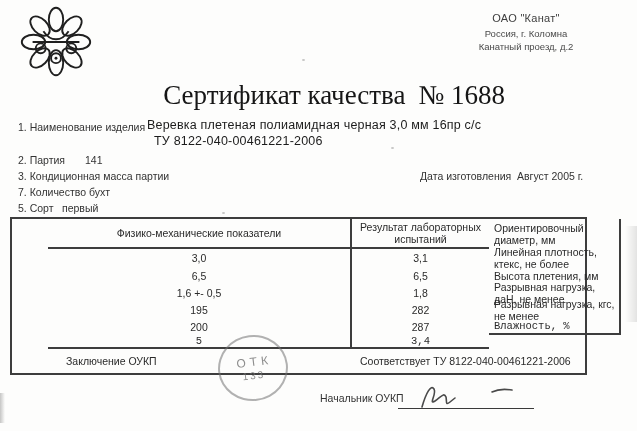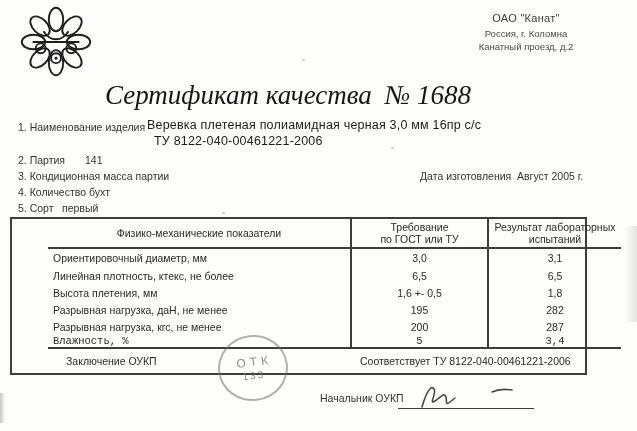--- a/index.html
+++ b/index.html
@@ -6,22 +6,22 @@
   .page{
     position:relative;width:637px;height:431px;background:#fdfdfc;
     font-family:"Liberation Sans",sans-serif;color:#2b2b2b;overflow:hidden;
   }
   
   .logo{position:absolute;left:20px;top:6px;}
   .company{position:absolute;left:420px;top:12px;width:212px;text-align:center;color:#3d3d3d;}
   .company .name{font-size:11px;margin-bottom:3px;letter-spacing:.3px;}
   .company .addr{font-size:9.5px;line-height:13px;color:#4a4a4a;}
   .title{
-    position:absolute;left:105px;top:80px;width:400px;text-align:left;
-    font-family:"Liberation Serif",serif;font-size:27px;color:#161616;white-space:nowrap;font-style:italic;
+    position:absolute;left:105px;top:80px;width:400px;text-align:right;
+    font-family:"Liberation Serif",serif;font-size:27px;color:#161616;white-space:nowrap;
   }
   .title .num{margin-left:13px;}
   
   .lbl{position:absolute;font-size:10.5px;color:#333;white-space:nowrap;}
   .val-bold{position:absolute;font-size:12.5px;font-weight:normal;color:#1c1c1c;white-space:nowrap;letter-spacing:.2px;}
   .val{position:absolute;font-size:10.5px;color:#333;white-space:nowrap;}
   
   .cert-table{
     position:absolute;left:10px;top:217px;width:577px;box-sizing:border-box;
     border:2px solid #3d3d3d;display:grid;
@@ -98,36 +98,32 @@
   <div class="lbl" style="left:18px;top:121px">1. Наименование изделия</div>
   <div class="val-bold" style="left:147px;top:118px">Веревка плетеная полиамидная черная 3,0 мм 16пр с/с</div>
   <div class="val-bold" style="left:154px;top:134px">ТУ 8122-040-00461221-2006</div>
 
   <div class="lbl" style="left:18px;top:154px">2. Партия</div>
   <div class="val" style="left:85px;top:154px">141</div>
 
   <div class="lbl" style="left:18px;top:170px">3. Кондиционная масса партии</div>
   <div class="val" style="left:200px;top:170px"></div>
 
-  <div class="lbl" style="left:18px;top:186px">4. Количество бухт</div>
+  <div class="lbl" style="left:18px;top:186px">7. Количество бухт</div>
   <div class="val" style="left:130px;top:186px"></div>
 
   <div class="lbl" style="left:18px;top:202px">5. Сорт</div>
   <div class="val" style="left:62px;top:202px">первый</div>
 
   <div class="lbl" style="left:420px;top:170px">Дата изготовления</div>
   <div class="val" style="left:517px;top:170px">Август 2005 г.</div>
 
   <div class="cert-table">
     <div class="cell th bR">
       <span>Физико-механические показатели</span>
-    </div>
-    <div class="cell th bR">
-      <span>Требование</span>
-      <span>по ГОСТ или ТУ</span>
     </div>
     <div class="cell th">
       <span>Результат лабораторных</span>
       <span>испытаний</span>
     </div>
 
     <div class="cell left bR">Ориентировочный диаметр,  мм</div>
     <div class="cell bR">3,0</div>
     <div class="cell">3,1</div>
 

